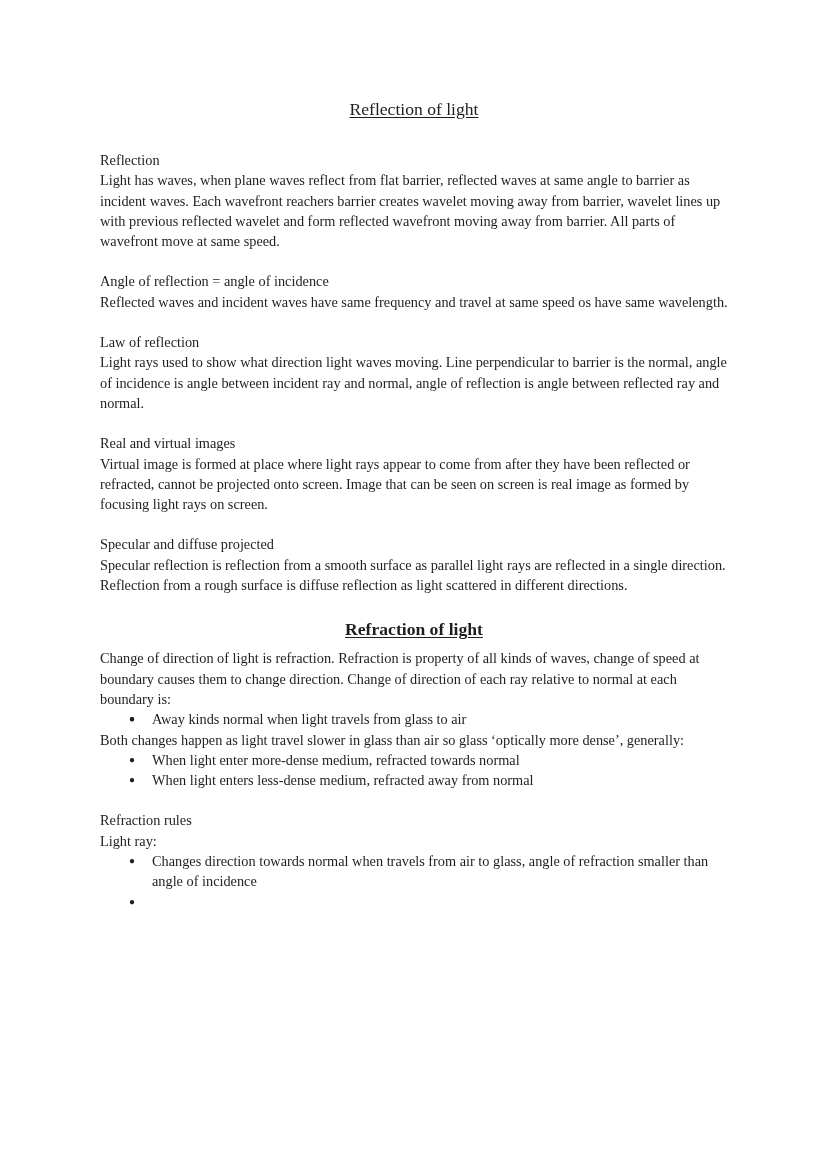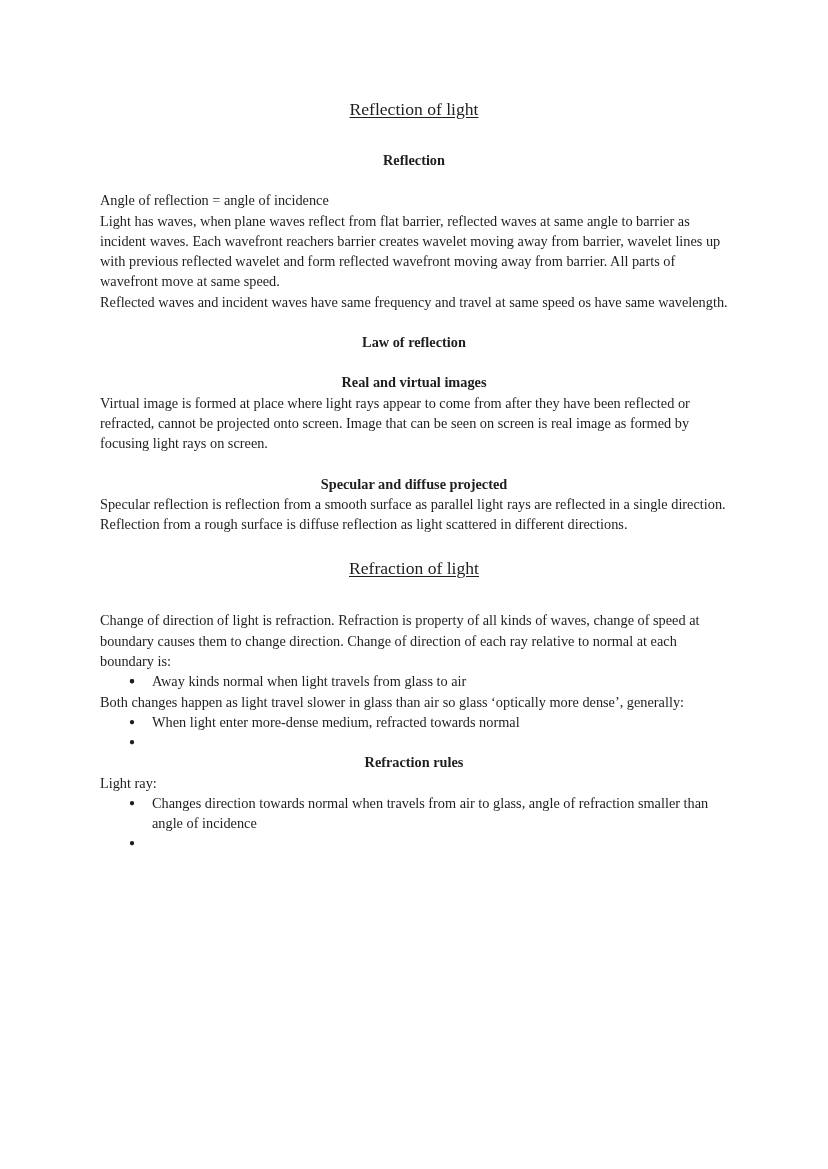--- a/index.html
+++ b/index.html
@@ -21,27 +21,26 @@
     overflow: hidden;
   }
   .doc-title {
     font-size: 17.6px;
     line-height: 24px;
     text-align: center;
     text-decoration: underline;
     text-underline-offset: 2px;
   }
   .hd {
-    font-weight: bold;
-    text-align: center;
+    font-weight: normal;
   }
   .para { margin: 0; }
   .gap { margin-top: 20px; }
   .title-reflection { margin-bottom: 29px; }
-  .title-refraction { margin-top: 22px; margin-bottom: 30px; }
+  .title-refraction { margin-top: 22px; margin-bottom: 7px; font-weight: bold; }
   ul.bullets {
     margin: 0;
     padding: 0;
     list-style: none;
   }
   ul.bullets li {
     position: relative;
     padding-left: 52px;
   }
   ul.bullets li .dot {
@@ -53,26 +52,27 @@
   }
 </style>
 </head>
 <body>
 
 <div class="page">
 
   <div class="doc-title title-reflection">Reflection of light</div>
 
   <div class="hd">Reflection</div>
+  <p class="para">Light has waves, when plane waves reflect from flat barrier, reflected waves at same angle to barrier as incident waves. Each wavefront reachers barrier creates wavelet moving away from barrier, wavelet lines up with previous reflected wavelet and form reflected wavefront moving away from barrier. All parts of wavefront move at same speed.</p>
+
   <p class="para gap">Angle of reflection = angle of incidence</p>
-
-  <p class="para">Light has waves, when plane waves reflect from flat barrier, reflected waves at same angle to barrier as incident waves. Each wavefront reachers barrier creates wavelet moving away from barrier, wavelet lines up with previous reflected wavelet and form reflected wavefront moving away from barrier. All parts of wavefront move at same speed.</p>
   <p class="para">Reflected waves and incident waves have same frequency and travel at same speed os have same wavelength.</p>
 
   <div class="hd gap">Law of reflection</div>
+  <p class="para">Light rays used to show what direction light waves moving. Line perpendicular to barrier is the normal, angle of incidence is angle between incident ray and normal, angle of reflection is angle between reflected ray and normal.</p>
 
   <div class="hd gap">Real and virtual images</div>
   <p class="para">Virtual image is formed at place where light rays appear to come from after they have been reflected or refracted, cannot be projected onto screen. Image that can be seen on screen is real image as formed by focusing light rays on screen.</p>
 
   <div class="hd gap">Specular and diffuse projected</div>
   <p class="para">Specular reflection is reflection from a smooth surface as parallel light rays are reflected in a single direction. Reflection from a rough surface is diffuse reflection as light scattered in different directions.</p>
 
   <div class="doc-title title-refraction">Refraction of light</div>
 
   <p class="para">Change of direction of light is refraction. Refraction is property of all kinds of waves, change of speed at boundary causes them to change direction. Change of direction of each ray relative to normal at each boundary is:</p>
@@ -89,20 +89,21 @@
 
   <p class="para">Both changes happen as light travel slower in glass than air so glass ‘optically more dense’, generally:</p>
 
   <ul class="bullets">
     <li>
       <span class="dot">●</span>
       <span>When light enter more-dense medium, refracted towards normal</span>
     </li>
     <li>
       <span class="dot">●</span>
+      <span>When light enters less-dense medium, refracted away from normal</span>
     </li>
   </ul>
 
   <div class="hd gap">Refraction rules</div>
   <p class="para">Light ray:</p>
 
   <ul class="bullets">
     <li>
       <span class="dot">●</span>
       <span>Changes direction towards normal when travels from air to glass, angle of refraction smaller than angle of incidence</span>

